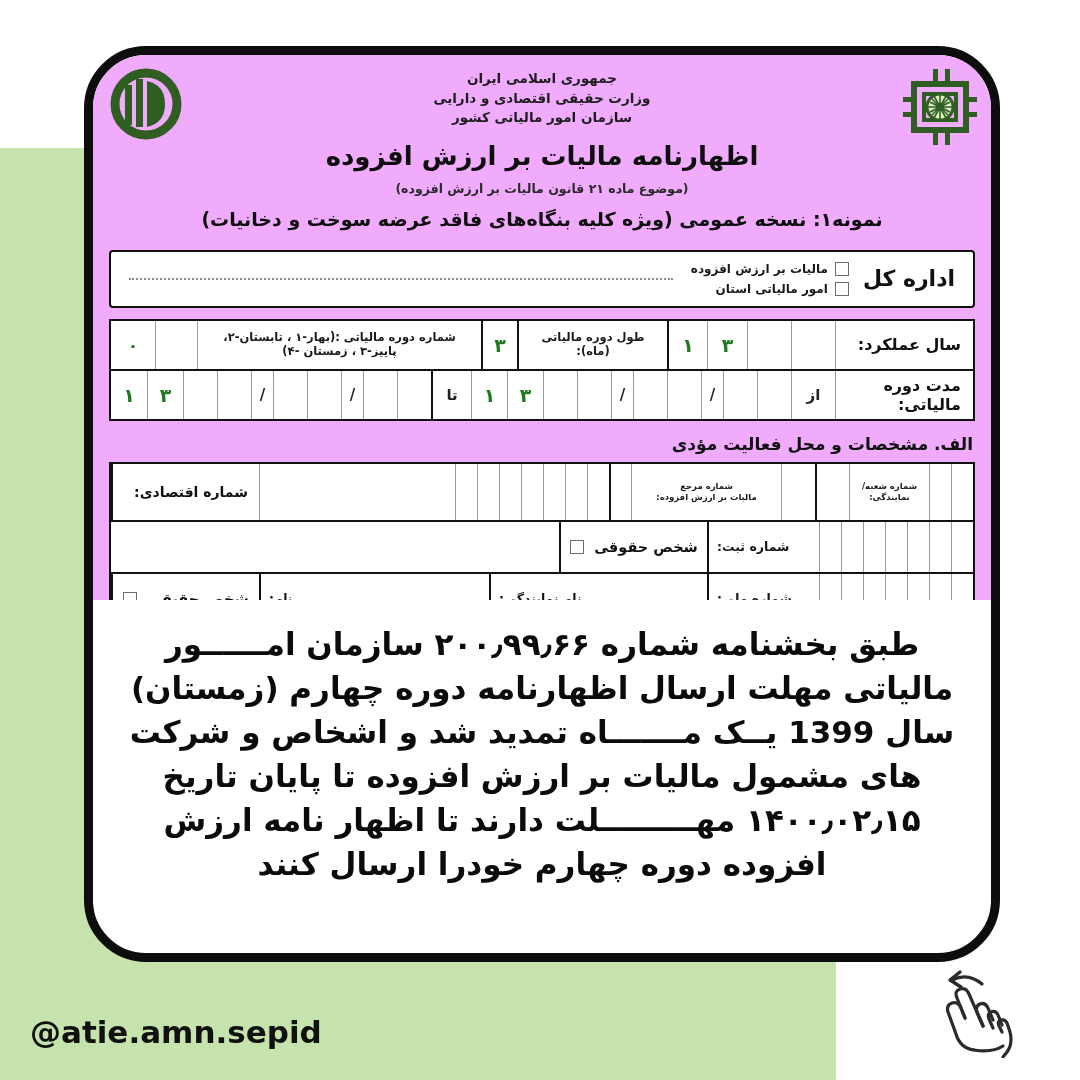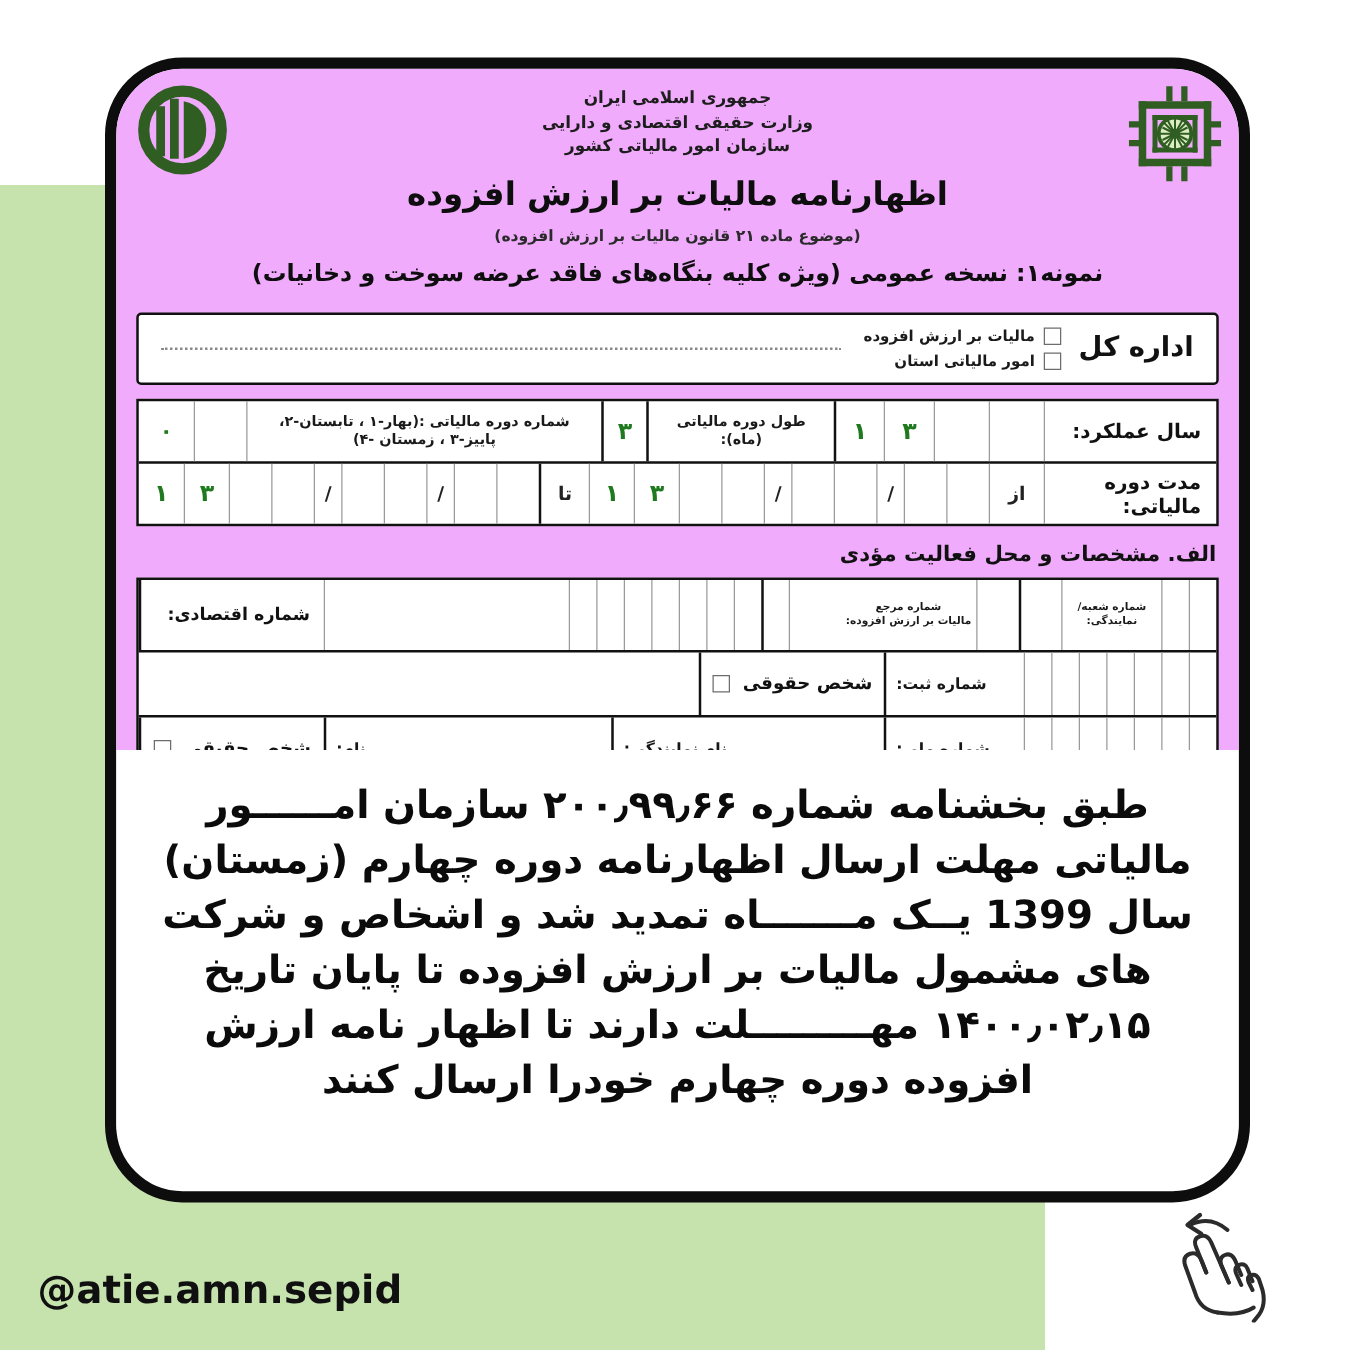--- a/index.html
+++ b/index.html
@@ -151,21 +151,21 @@
     display:flex;align-items:center;
     font-size:12px;color:#161616;
   }
   .acell:last-child{border-left:none;}
   .acell.hdr{
     font-size:14px;font-weight:900;color:#111;
     justify-content:flex-start;padding-right:11px;
   }
   .acell.lbl-l{justify-content:flex-end;padding-left:8px;font-size:12.5px;font-weight:600;}
   .acell.tiny{
-    font-size:8.5px;font-weight:600;line-height:1.3;justify-content:flex-start;
+    font-size:8.5px;font-weight:600;line-height:1.3;justify-content:center;
     text-align:center;padding:0 4px;color:#1a1a1a;
   }
   .acell.person{
     font-size:14.5px;font-weight:900;color:#111;justify-content:center;gap:10px;
   }
 
   
   #message-region{
     background:#ffffff;
     padding:22px 30px 18px 30px;

